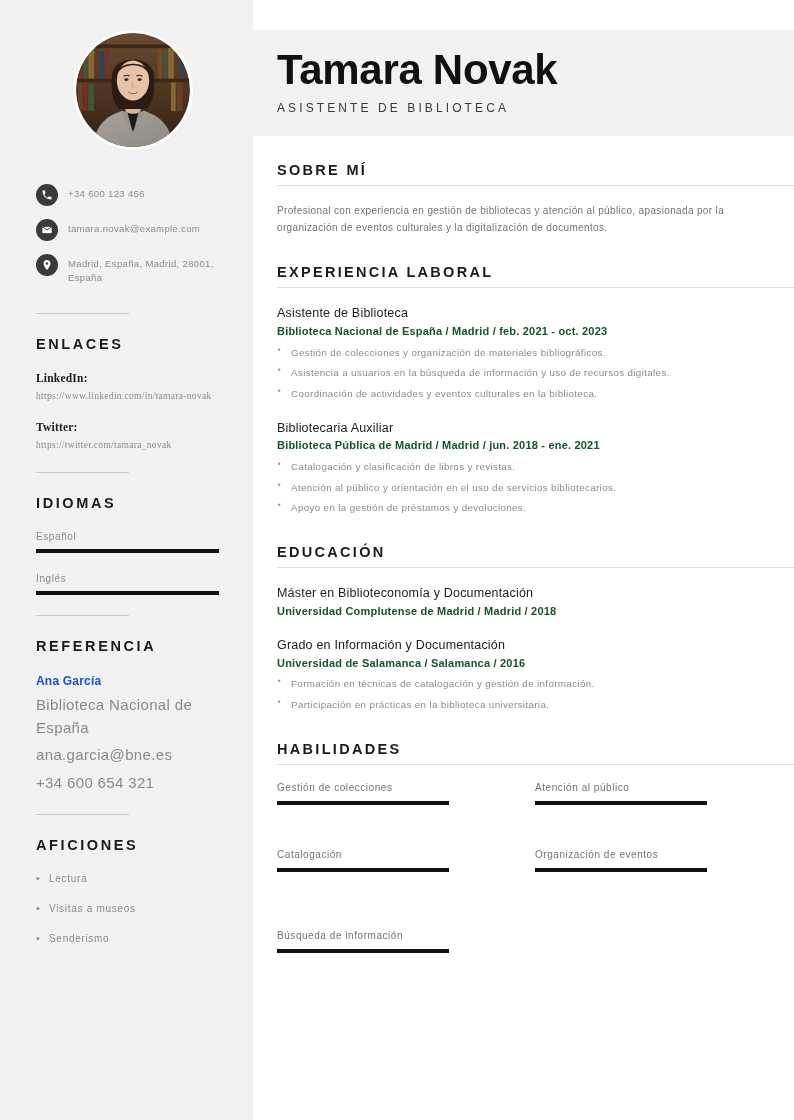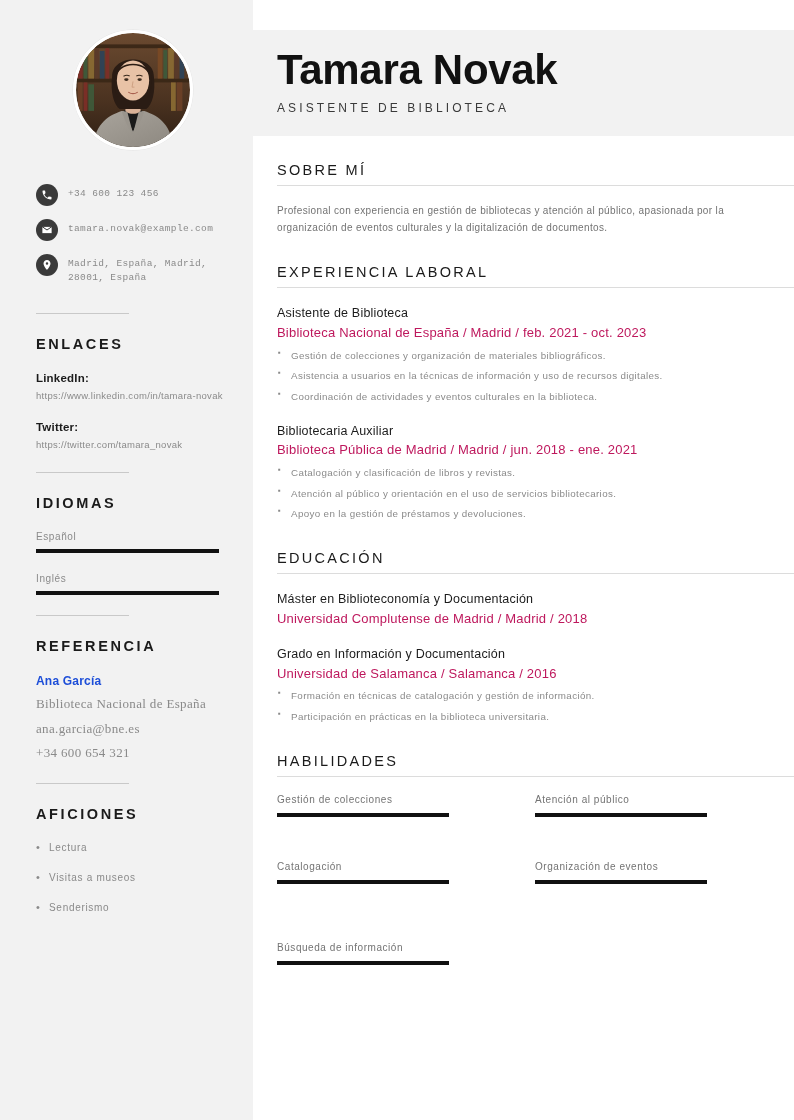--- a/index.html
+++ b/index.html
@@ -30,41 +30,41 @@
   .contact-row { display:flex; align-items:flex-start; margin-bottom: 13px; }
   .c-icon {
     width: 22px; height: 22px; min-width:22px; border-radius: 50%;
     background: #3a3a3a; margin-right: 10px;
     display:flex; align-items:center; justify-content:center;
     margin-top: 0px;
   }
   .c-icon svg { width: 12px; height: 12px; fill:#ffffff; }
   .c-text {
     font-size: 9.5px; color: #8a8a8a; line-height: 1.45;
-    letter-spacing: 0.35px; padding-top: 3px; word-break: break-word; font-family: Liberation Mono, monospace;
+    letter-spacing: 0.35px; padding-top: 3px; word-break: break-word;
   }
 
   .divider { width: 93px; height: 1px; background: #c9c9c9; margin: 20px 0 22px 0; }
 
   .side-head {
     font-size: 14.5px; font-weight: 700; color: #1b1b1b;
     letter-spacing: 2.6px; margin-bottom: 20px;
   }
 
-  .link-block { margin-bottom: 18px; }
+  .link-block { margin-bottom: 18px; font-family: Liberation Serif, serif; }
   .link-label { font-size: 11.5px; font-weight: 700; color: #1b1b1b; margin-bottom: 5px; letter-spacing: .2px;}
   .link-url { font-size: 9.5px; color: #8a8a8a; line-height: 1.5; letter-spacing: .3px; word-break: break-all; }
 
   .lang-item { margin-bottom: 20px; }
   .lang-name { font-size: 10px; color: #8a8a8a; letter-spacing: .6px; margin-bottom: 7px; }
   .lang-bar-track { width: 183px; height: 4px; background: #f2f2f2; }
   .lang-bar-fill { height: 4px; background: #111111; }
 
   .ref-name { font-size: 12px; font-weight: 700; color: #1d4ed8; margin-bottom: 6px; letter-spacing:.2px; }
-  .ref-line { font-size: 13px; color: #8a8a8a; line-height: 1.5; letter-spacing: .35px; margin-bottom: 5px; font-family: Liberation Serif, serif; }
+  .ref-line { font-size: 15px; color: #8a8a8a; line-height: 1.5; letter-spacing: .35px; margin-bottom: 5px; }
 
   .hobby-item {
     font-size: 10px; color: #8a8a8a; letter-spacing: .7px;
     margin-bottom: 19px; position: relative; padding-left: 13px;
   }
   .hobby-item::before {
     content: "•"; position: absolute; left: 0; top: -1px; color: #8a8a8a; font-size: 11px;
   }
 
   
@@ -77,31 +77,31 @@
     font-size: 42px; font-weight: 700; color: #111111;
     letter-spacing: -0.3px; line-height: 1.12;
   }
   .role {
     font-size: 12px; color: #3a3a3a; letter-spacing: 3.1px; margin-top: 8px;
   }
 
   .main-body { padding: 26px 0 0 24px; }
 
   .sec-head {
-    font-size: 14.5px; font-weight: 400; color: #1b1b1b;
+    font-size: 14.5px; font-weight: 700; color: #1b1b1b;
     letter-spacing: 2.3px; margin-bottom: 7px;
   }
   .sec-rule { height: 1px; background: #dcdcdc; margin-bottom: 16px; }
 
   .summary { font-size: 10px; color: #737373; line-height: 1.72; letter-spacing: .35px; max-width: 470px; }
 
   .sec { margin-bottom: 28px; }
   .entry { margin-bottom: 17px; }
   .entry-title { font-size: 12.5px; color: #1b1b1b; letter-spacing: .2px; line-height: 1.5; }
-  .entry-sub { font-size: 13px; font-weight: 400; color: #be185d; letter-spacing: .2px; line-height: 1.5; margin-bottom: 5px; }
+  .entry-sub { font-size: 11px; font-weight: 700; color: #14532d; letter-spacing: .2px; line-height: 1.5; margin-bottom: 5px; }
   .bullets { list-style: none; }
   .bullets li {
     font-size: 9.8px; color: #8a8a8a; line-height: 1.6; letter-spacing: .35px;
     position: relative; padding-left: 14px; margin-bottom: 5px; max-width: 460px;
   }
   .bullets li::before {
     content: "▪"; position: absolute; left: 1px; top: -1px; font-size: 8px; color: #8a8a8a;
   }
 
   .skills-grid { display: grid; grid-template-columns: 231px 231px; column-gap: 0; row-gap: 0; gap: 27px; }
@@ -277,21 +277,21 @@
 
       <section class="sec">
         <div class="sec-head">EXPERIENCIA LABORAL</div>
         <div class="sec-rule"></div>
 
         <div class="entry">
           <div class="entry-title">Asistente de Biblioteca</div>
           <div class="entry-sub">Biblioteca Nacional de España / Madrid / feb. 2021 - oct. 2023</div>
           <ul class="bullets">
             <li>Gestión de colecciones y organización de materiales bibliográficos.</li>
-            <li>Asistencia a usuarios en la técnicas de información y uso de recursos digitales.</li>
+            <li>Asistencia a usuarios en la búsqueda de información y uso de recursos digitales.</li>
             <li>Coordinación de actividades y eventos culturales en la biblioteca.</li>
           </ul>
         </div>
 
         <div class="entry">
           <div class="entry-title">Bibliotecaria Auxiliar</div>
           <div class="entry-sub">Biblioteca Pública de Madrid / Madrid / jun. 2018 - ene. 2021</div>
           <ul class="bullets">
             <li>Catalogación y clasificación de libros y revistas.</li>
             <li>Atención al público y orientación en el uso de servicios bibliotecarios.</li>

